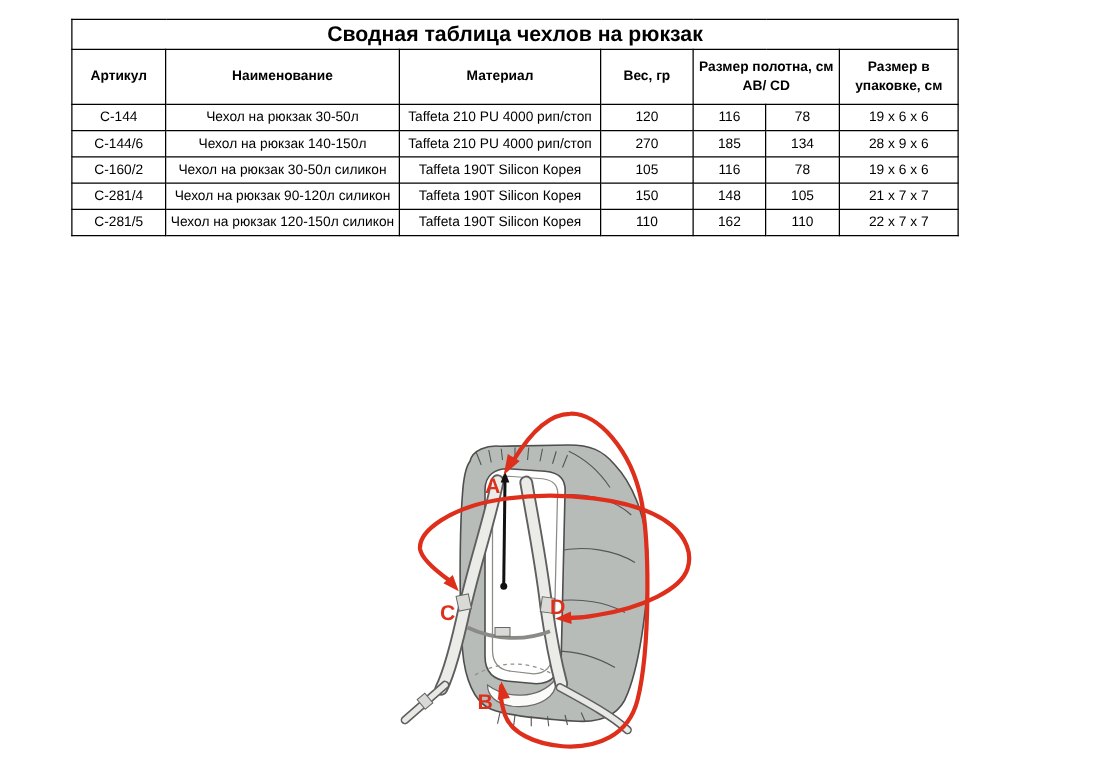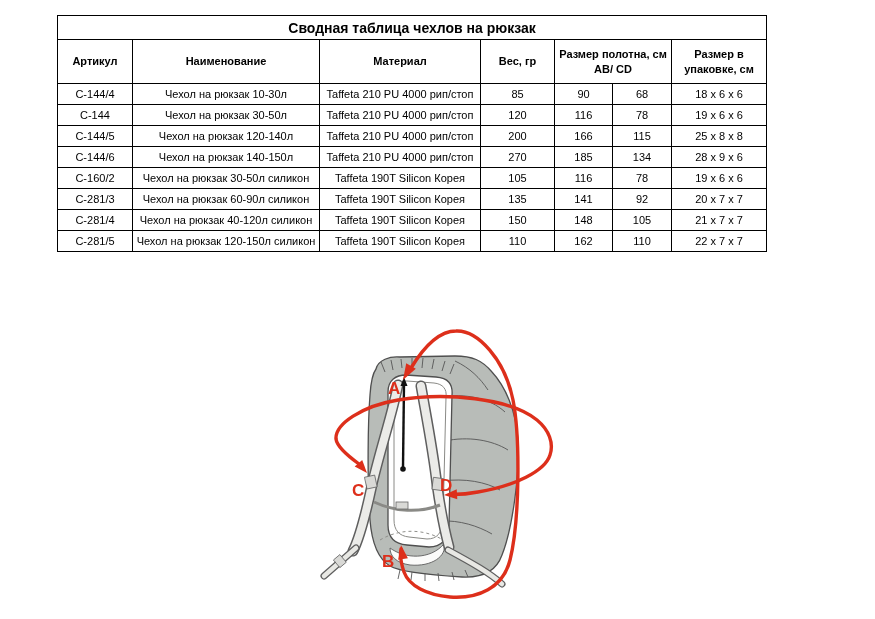--- a/index.html
+++ b/index.html
@@ -9,21 +9,21 @@
   }
   .spec-table{
     position:absolute;left:57px;top:15px;width:709px;
     border-collapse:collapse;table-layout:fixed;
   }
   .spec-table th,.spec-table td{
     border:1px solid #000;text-align:center;vertical-align:middle;
     padding:0 2px;overflow:hidden;
   }
   .title-row th{
-    font-size:14px;font-weight:bold;height:23px;white-space:nowrap;
+    font-size:17px;font-weight:bold;height:23px;white-space:nowrap;
   }
   .header-row th{
     font-size:11px;font-weight:bold;height:43px;white-space:pre-line;line-height:1.35;
   }
   .data-row td{
     font-size:11px;height:20px;white-space:nowrap;
   }
   .diagram-wrap{position:absolute;left:298px;top:316px;width:292px;height:300px;}
   .outline{fill:none;stroke:#565656;stroke-width:0.9;}
   .red-stroke{fill:none;stroke:#dd2f1b;stroke-width:3.4;stroke-linecap:round;}
@@ -51,76 +51,49 @@
     <th>Артикул</th>
     <th>Наименование</th>
     <th>Материал</th>
     <th>Вес, гр</th>
     <th colspan="2">Размер полотна, см
 АВ/ CD</th>
     <th>Размер в
 упаковке, см</th>
   </tr>
   <tr class="data-row">
-    <td>С-144/4</td>
-    <td>Чехол на рюкзак 10-30л</td>
-    <td>Taffeta 210 PU 4000 рип/стоп</td>
-    <td>85</td>
-    <td>90</td>
-    <td>68</td>
-    <td>18 x 6 x 6</td>
-  </tr>
-  <tr class="data-row">
     <td>С-144</td>
     <td>Чехол на рюкзак 30-50л</td>
     <td>Taffeta 210 PU 4000 рип/стоп</td>
     <td>120</td>
     <td>116</td>
     <td>78</td>
     <td>19 x 6 x 6</td>
-  </tr>
-  <tr class="data-row">
-    <td>С-144/5</td>
-    <td>Чехол на рюкзак 120-140л</td>
-    <td>Taffeta 210 PU 4000 рип/стоп</td>
-    <td>200</td>
-    <td>166</td>
-    <td>115</td>
-    <td>25 x 8 x 8</td>
   </tr>
   <tr class="data-row">
     <td>С-144/6</td>
     <td>Чехол на рюкзак 140-150л</td>
     <td>Taffeta 210 PU 4000 рип/стоп</td>
     <td>270</td>
     <td>185</td>
     <td>134</td>
     <td>28 x 9 x 6</td>
   </tr>
   <tr class="data-row">
     <td>С-160/2</td>
     <td>Чехол на рюкзак 30-50л силикон</td>
     <td>Taffeta 190T Silicon Корея</td>
     <td>105</td>
     <td>116</td>
     <td>78</td>
     <td>19 x 6 x 6</td>
   </tr>
   <tr class="data-row">
-    <td>С-281/3</td>
-    <td>Чехол на рюкзак 60-90л силикон</td>
-    <td>Taffeta 190T Silicon Корея</td>
-    <td>135</td>
-    <td>141</td>
-    <td>92</td>
-    <td>20 x 7 x 7</td>
-  </tr>
-  <tr class="data-row">
     <td>С-281/4</td>
-    <td>Чехол на рюкзак 40-120л силикон</td>
+    <td>Чехол на рюкзак 90-120л силикон</td>
     <td>Taffeta 190T Silicon Корея</td>
     <td>150</td>
     <td>148</td>
     <td>105</td>
     <td>21 x 7 x 7</td>
   </tr>
   <tr class="data-row">
     <td>С-281/5</td>
     <td>Чехол на рюкзак 120-150л силикон</td>
     <td>Taffeta 190T Silicon Корея</td>

